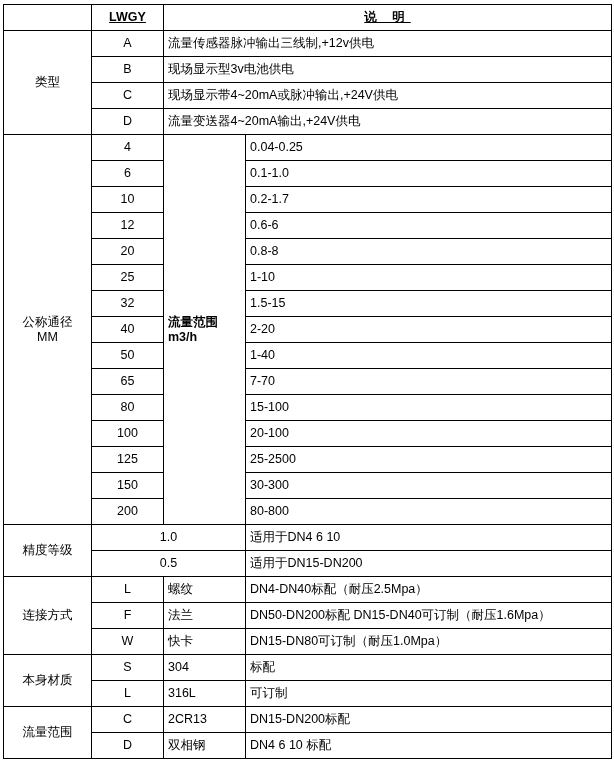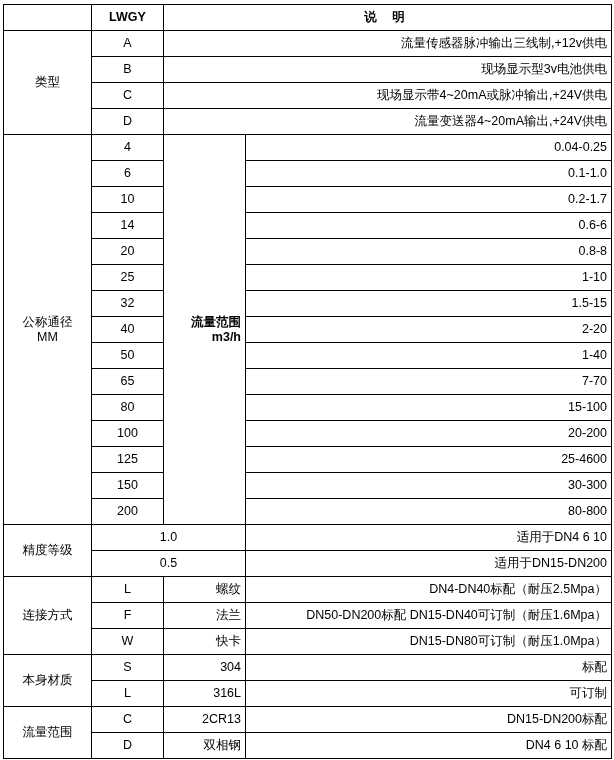--- a/index.html
+++ b/index.html
@@ -23,23 +23,23 @@
   #spec-table td {
     border: 1px solid #000000;
     font-size: 12.5px;
     line-height: 1.15;
     padding: 0 4px;
     vertical-align: middle;
     height: 26px;
     box-sizing: border-box;
   }
   td.c { text-align: center; }
-  td.l { text-align: right; padding-left: 6px; }
+  td.l { text-align: left; padding-left: 6px; }
   td.bold { font-weight: normal; }
-  td.head { font-weight: bold; text-align: center; }
+  td.head { font-weight: bold; text-align: center; text-decoration: underline; }
   .desc-head { letter-spacing: 6px; }
   .col-a { width: 88px; }
   .col-b { width: 72px; }
   .col-c { width: 82px; }
   .col-d { width: 366px; }
   .flow-label { line-height: 1.5; font-weight: bold; }
 </style>
 </head>
 <body>
 
@@ -90,21 +90,21 @@
     </tr>
     <tr>
       <td class="c">6</td>
       <td class="l">0.1-1.0</td>
     </tr>
     <tr>
       <td class="c">10</td>
       <td class="l">0.2-1.7</td>
     </tr>
     <tr>
-      <td class="c">14</td>
+      <td class="c">12</td>
       <td class="l">0.6-6</td>
     </tr>
     <tr>
       <td class="c">20</td>
       <td class="l">0.8-8</td>
     </tr>
     <tr>
       <td class="c">25</td>
       <td class="l">1-10</td>
     </tr>
@@ -123,25 +123,25 @@
     <tr>
       <td class="c">65</td>
       <td class="l">7-70</td>
     </tr>
     <tr>
       <td class="c">80</td>
       <td class="l">15-100</td>
     </tr>
     <tr>
       <td class="c">100</td>
-      <td class="l">20-200</td>
+      <td class="l">20-100</td>
     </tr>
     <tr>
       <td class="c">125</td>
-      <td class="l">25-4600</td>
+      <td class="l">25-2500</td>
     </tr>
     <tr>
       <td class="c">150</td>
       <td class="l">30-300</td>
     </tr>
     <tr>
       <td class="c">200</td>
       <td class="l">80-800</td>
     </tr>
 

